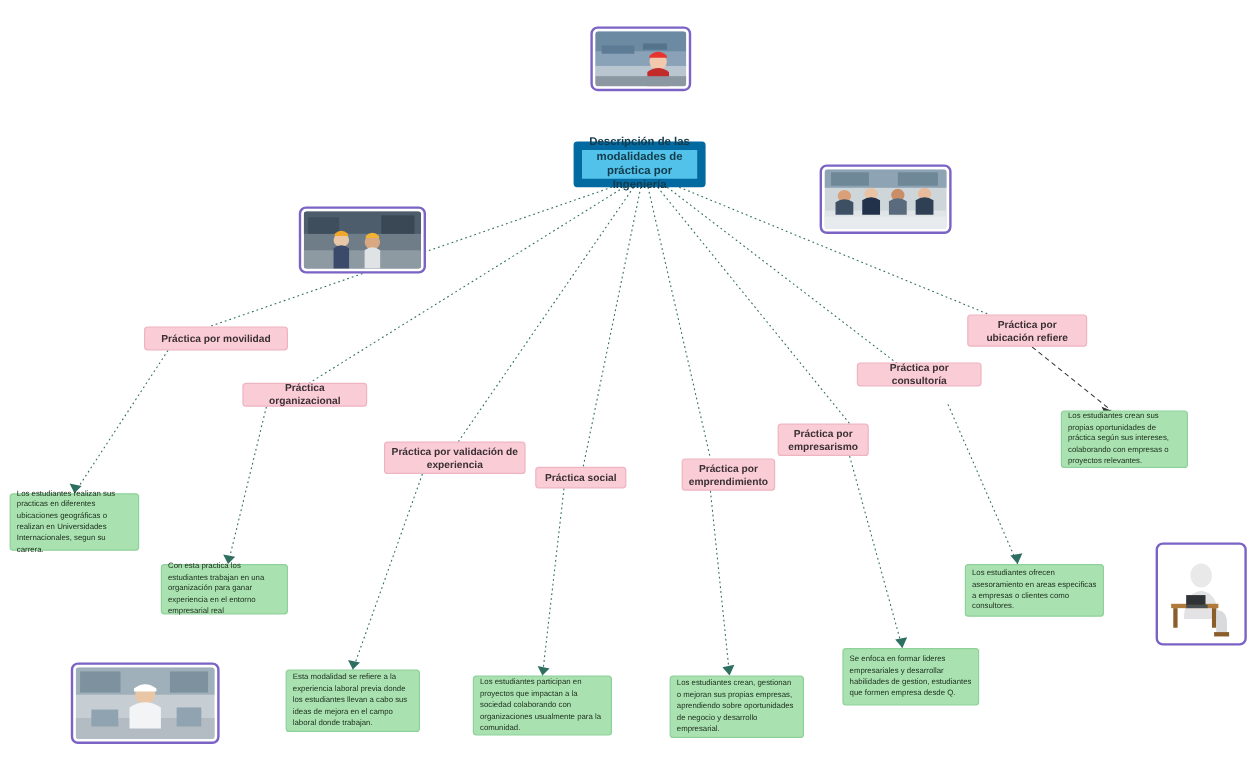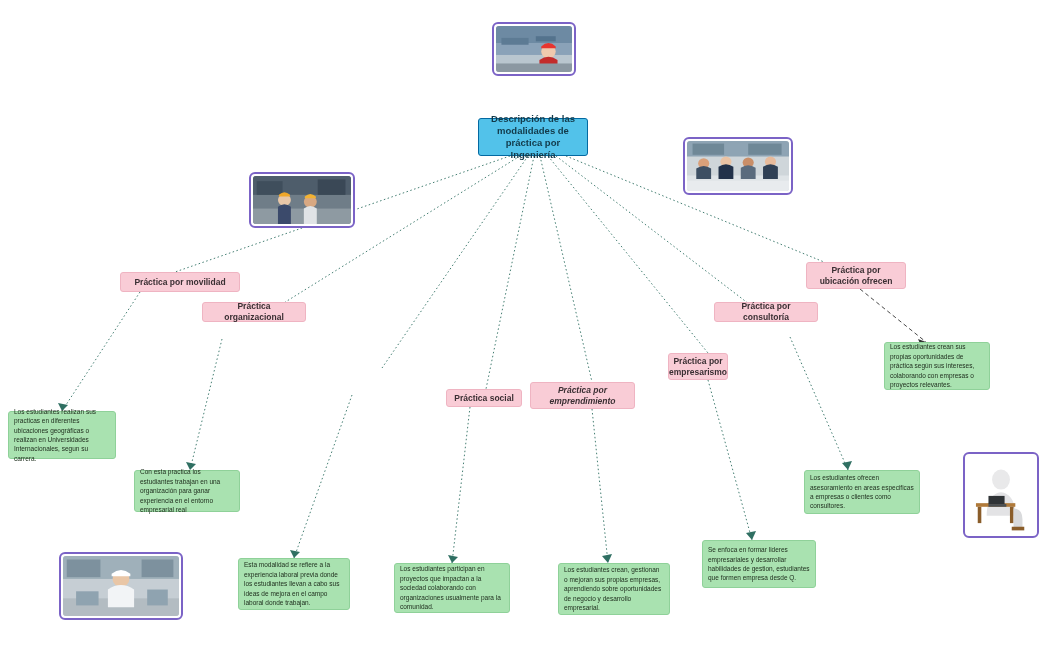--- a/index.html
+++ b/index.html
@@ -29,21 +29,21 @@
     position: absolute;
     box-sizing: border-box;
     border-radius: 3px;
     text-align: center;
     display: flex;
     align-items: center;
     justify-content: center;
   }
   .node-root {
     background: #52c2ea;
-    border: 1px solid #0369a1;
+    border: 7px solid #0369a1;
     color: #123a4a;
     font-weight: bold;
     font-size: 9.5px;
     line-height: 1.25;
     padding: 4px 6px;
   }
   .node-topic {
     background: #f9ccd6;
     border: 1px solid #efb4c2;
     color: #3a2f33;
@@ -123,37 +123,40 @@
     </g>
   </svg>
 
   <div class="node node-root" style="left:478px; top:118px; width:110px; height:38px;">
     <span>Descripción de las modalidades de práctica por Ingeniería</span>
   </div>
 
   <div class="node node-topic" style="left:120px; top:272px; width:120px; height:20px;">
     <span>Práctica por movilidad</span>
   </div>
-  <div class="node node-topic" style="left:202px; top:302px; width:104px; height:20px;">
+  <div class="node node-topic" style="left:202px; top:319px; width:104px; height:20px;">
     <span>Práctica organizacional</span>
+  </div>
+  <div class="node node-topic" style="left:320px; top:368px; width:118px; height:27px;">
+    <span>Práctica por validación de experiencia</span>
   </div>
   <div class="node node-topic" style="left:446px; top:389px; width:76px; height:18px;text-align:right;">
     <span>Práctica social</span>
   </div>
-  <div class="node node-topic" style="left:530px; top:382px; width:105px; height:27px;font-style:italic;">
+  <div class="node node-topic" style="left:568px; top:382px; width:78px; height:27px;">
     <span>Práctica por emprendimiento</span>
   </div>
-  <div class="node node-topic" style="left:668px; top:353px; width:60px; height:27px;">
+  <div class="node node-topic" style="left:648px; top:353px; width:76px; height:27px;">
     <span>Práctica por empresarismo</span>
   </div>
   <div class="node node-topic" style="left:714px; top:302px; width:104px; height:20px;">
     <span>Práctica por consultoría</span>
   </div>
   <div class="node node-topic" style="left:806px; top:262px; width:100px; height:27px;">
-    <span>Práctica por ubicación ofrecen</span>
+    <span>Práctica por ubicación refiere</span>
   </div>
 
   <div class="node node-note" style="left:8px; top:411px; width:108px; height:48px;">
     <span>Los estudiantes realizan sus practicas en diferentes ubicaciones geográficas o realizan en Universidades Internacionales, segun su carrera.</span>
   </div>
   <div class="node node-note" style="left:134px; top:470px; width:106px; height:42px;">
     <span>Con esta practica los estudiantes trabajan en una organización para ganar experiencia en el entorno empresarial real</span>
   </div>
   <div class="node node-note" style="left:238px; top:558px; width:112px; height:52px;">
     <span>Esta modalidad se refiere a la experiencia laboral previa donde los estudiantes llevan a cabo sus ideas de mejora en el campo laboral donde trabajan.</span>

